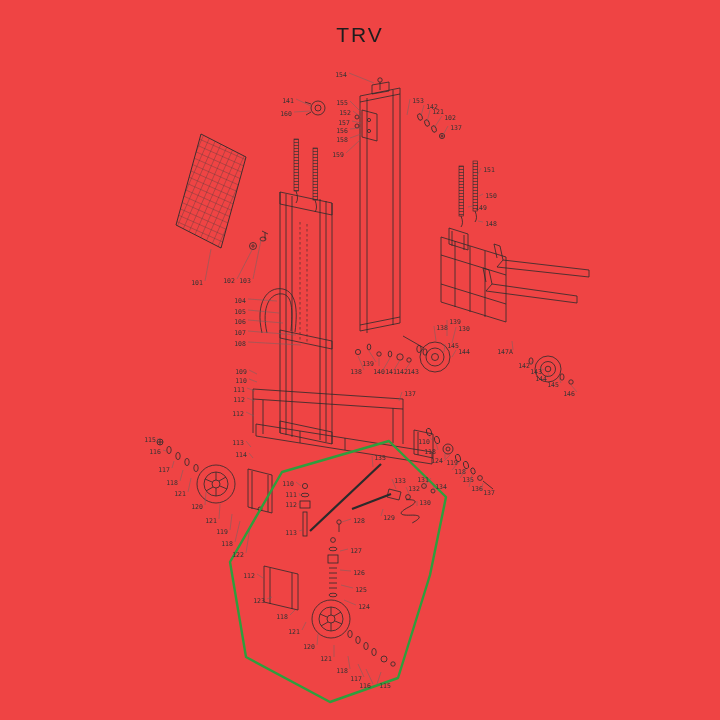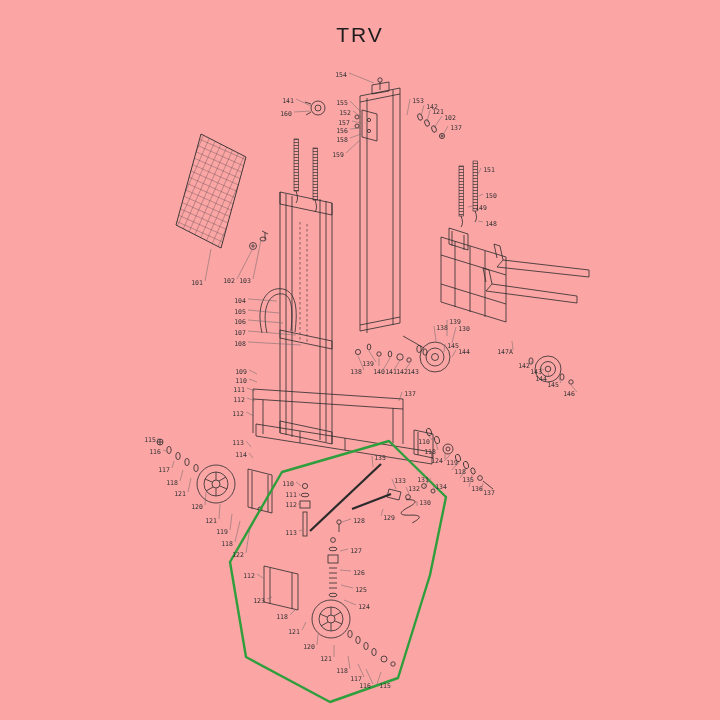--- a/index.html
+++ b/index.html
@@ -1,16 +1,16 @@
 <!DOCTYPE html>
 <html><head>
 <meta charset="utf-8">
 <style>
   html,body{margin:0;padding:0;background:#ffffff;}
-  .page{position:relative;width:720px;height:720px;background:#fca5a5;overflow:hidden;
+  .page{position:relative;width:720px;height:720px;background:#ef4444;overflow:hidden;
         font-family:"Liberation Sans",sans-serif;}
   svg{display:block;}
   .title-text{font-family:"Liberation Sans",sans-serif;font-size:21px;letter-spacing:2px;
               fill:#1d1d1d;text-anchor:middle;}
   .plabel{font-family:"DejaVu Sans Mono",monospace;font-size:6.5px;fill:#333;text-anchor:middle;}
   .leader{stroke:#666;stroke-width:0.5;}
   .ln{stroke:#2b2b2b;stroke-width:0.8;fill:none;}
   .thick{stroke:#2b2b2b;stroke-width:2.2;fill:none;}
 </style>
 </head>

